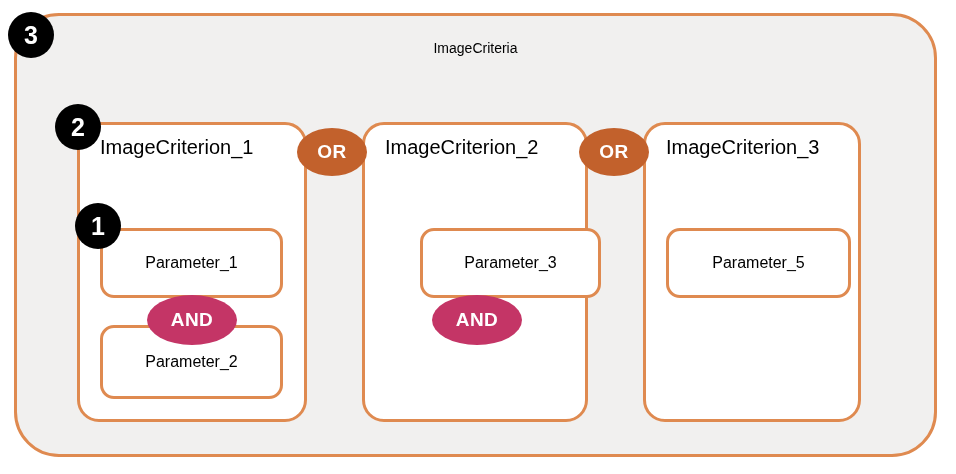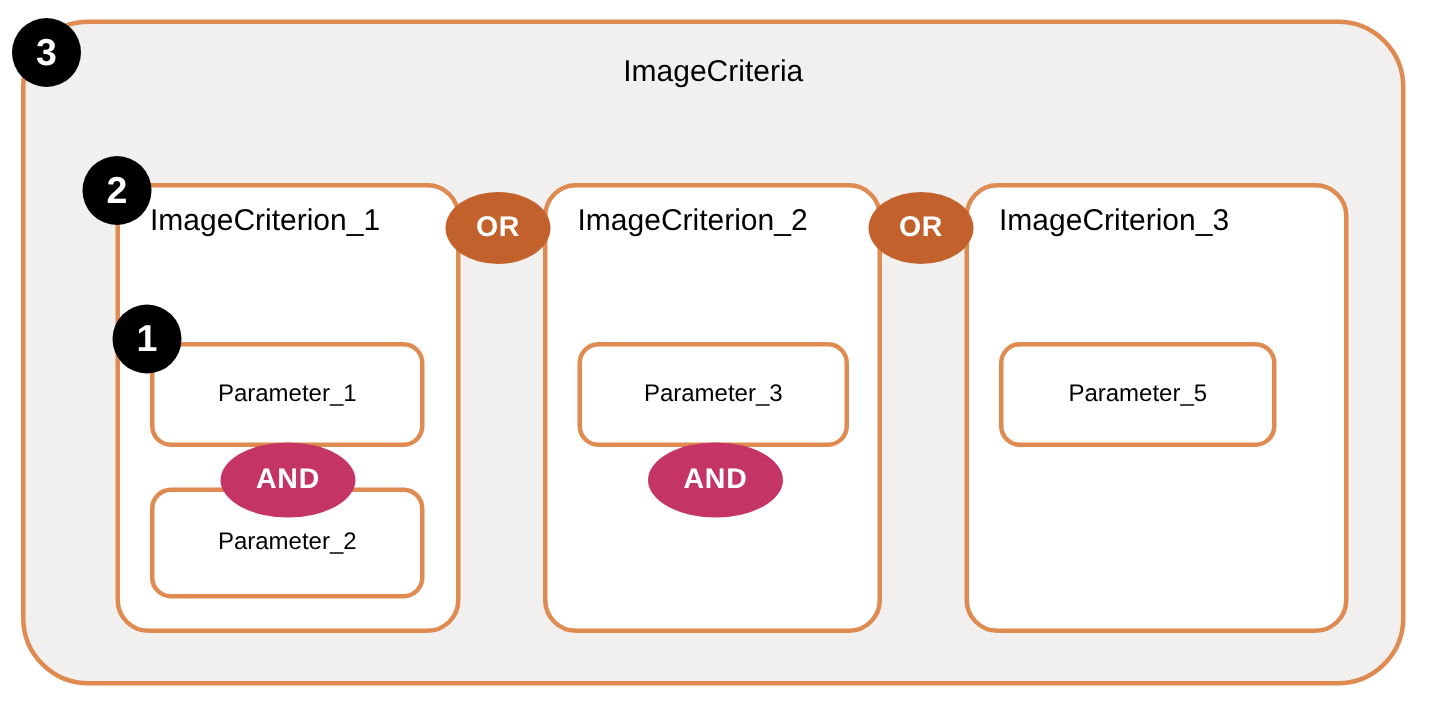--- a/index.html
+++ b/index.html
@@ -29,35 +29,35 @@
     left: 14px; top: 13px;
     width: 923px; height: 444px;
     background: var(--group-background);
     border: 3px solid var(--box-border);
     border-radius: 45px;
   }
   .group-title {
     position: absolute;
     left: 0; right: 0; top: 20px;
     text-align: center;
-    font-size: 20px;
+    font-size: 14px;
     line-height: 24px;
     color: var(--label-text);
   }
   .criterion {
     position: absolute;
     top: 106px;
     height: 300px;
     background: #ffffff;
     border: 3px solid var(--box-border);
     border-radius: 22px;
   }
   .criterion.c1 { left: 60px;  width: 230px; text-decoration: underline; }
   .criterion.c2 { left: 345px; width: 226px; }
-  .criterion.c3 { left: 626px; width: 256px; }
+  .criterion.c3 { left: 626px; width: 218px; }
   .criterion-title {
     position: absolute;
     left: 20px; top: 10px;
     font-size: 20px;
     line-height: 24px;
     white-space: nowrap;
     color: var(--label-text);
   }
   .param {
     position: absolute;
@@ -67,21 +67,21 @@
     border-radius: 14px;
     display: flex;
     align-items: center;
     justify-content: center;
     font-size: 16px;
     color: var(--label-text);
   }
   .param.row1 { top: 103px; height: 70px; }
   .param.row2 { top: 200px; height: 74px; }
   .c1 .param { width: 183px; }
-  .c2 .param { width: 181px; }
+  .c2 .param { width: 181px; margin-left: 35px; }
   .c3 .param { width: 185px; text-align: center; }
   .badge {
     position: absolute;
     display: flex;
     align-items: center;
     justify-content: center;
     border-radius: 50%;
     color: var(--badge-text);
     font-weight: bold;
     font-size: 19px;

